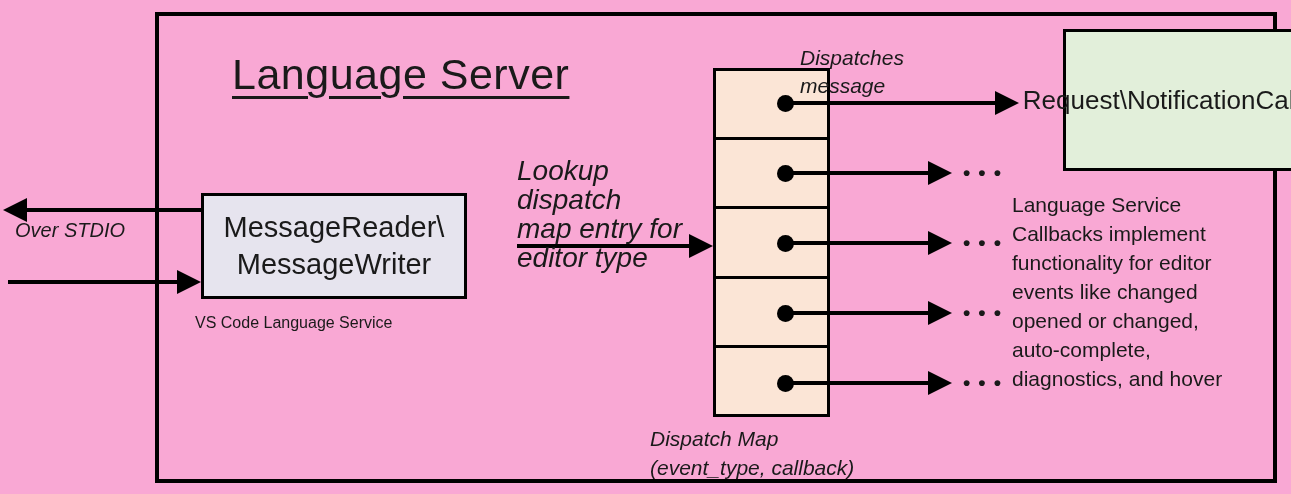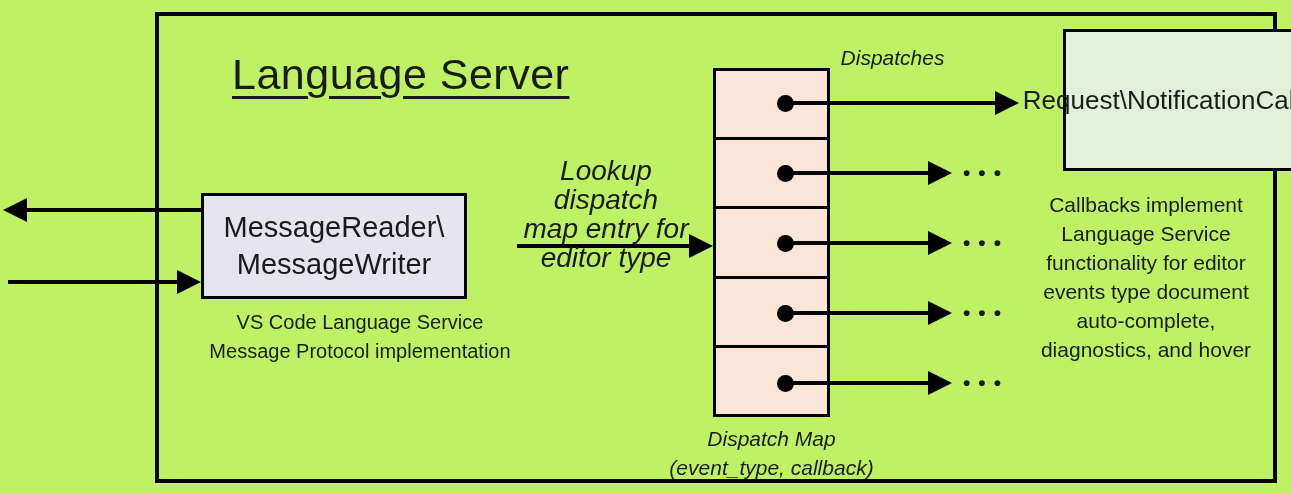--- a/index.html
+++ b/index.html
@@ -5,21 +5,21 @@
   * { margin: 0; padding: 0; box-sizing: border-box; }
   html, body { background: #ffffff; }
   body {
     font-family: "Liberation Sans", "DejaVu Sans", sans-serif;
     color: #1a1a1a;
   }
   #stage {
     position: relative;
     width: 1291px;
     height: 494px;
-    background: #bef264;
+    background: #f9a8d4;
     overflow: hidden;
   }
   .abs { position: absolute; }
 
   
   .outer-box {
     left: 155px; top: 12px; width: 1122px; height: 471px;
     border: 4px solid #000;
     background: transparent;
   }
@@ -76,26 +76,26 @@
     border-bottom: 12px solid transparent;
     border-left: 24px solid #000;
   }
   .head-left {
     border-top: 12px solid transparent;
     border-bottom: 12px solid transparent;
     border-right: 24px solid #000;
   }
 
   
-  .lbl { text-align: center; }
+  .lbl { text-align: left; }
   .italic { font-style: italic; }
   .io-label { left: 15px; top: 216px; width: 140px; font-size: 20px; line-height: 28px; }
   .lookup-label { left: 517px; top: 156px; width: 178px; font-size: 28px; line-height: 29px; }
   .dispatch-label { left: 800px; top: 44px; width: 185px; font-size: 21px; line-height: 28px; }
-  .reader-caption { left: 195px; top: 308px; width: 330px; font-size: 20px; line-height: 29px; }
+  .reader-caption { left: 195px; top: 308px; width: 330px; font-size: 16px; line-height: 29px; }
   .map-caption { left: 650px; top: 424px; width: 243px; font-size: 21px; line-height: 29px; font-style: italic; }
   .note { left: 1012px; top: 190px; width: 268px; font-size: 21px; line-height: 29px; }
 
   .ellipsis {
     width: 62px; text-align: left;
     font-size: 21px; font-weight: bold;
     letter-spacing: 8px; line-height: 28px;
     white-space: nowrap;
   }
 </style>
@@ -108,30 +108,30 @@
 
   <div class="abs title">Language Server</div>
 
   <div class="abs head head-left" style="left:3px; top:198px;"></div>
   <div class="abs shaft" style="left:25px; top:208px; width:176px;"></div>
 
   <div class="abs shaft" style="left:8px; top:280px; width:170px;"></div>
   <div class="abs head head-right" style="left:177px; top:270px;"></div>
 
   <div class="abs lbl italic io-label">
+    <div>Over STDIO</div>
   </div>
 
   <div class="abs reader-box">
     <div>MessageReader\</div>
     <div>MessageWriter</div>
   </div>
 
   <div class="abs lbl reader-caption">
     <div>VS Code Language Service</div>
-    <div>Message Protocol implementation</div>
   </div>
 
   <div class="abs shaft" style="left:517px; top:244px; width:174px;"></div>
   <div class="abs head head-right" style="left:689px; top:234px;"></div>
 
   <div class="abs lbl italic lookup-label">
     <div>Lookup dispatch</div>
     <div>map entry for</div>
     <div>editor type</div>
   </div>
@@ -164,35 +164,37 @@
   <div class="abs shaft" style="left:790px; top:311px; width:140px;"></div>
   <div class="abs head head-right" style="left:928px; top:301px;"></div>
   <div class="abs ellipsis" style="left:963px; top:299px;">•••</div>
 
   <div class="abs shaft" style="left:790px; top:381px; width:140px;"></div>
   <div class="abs head head-right" style="left:928px; top:371px;"></div>
   <div class="abs ellipsis" style="left:963px; top:369px;">•••</div>
 
   <div class="abs lbl italic dispatch-label">
     <div>Dispatches</div>
+    <div>message</div>
   </div>
 
   <div class="abs lbl map-caption">
     <div>Dispatch Map</div>
     <div>(event_type, callback)</div>
   </div>
 
   <div class="abs callback-box">
     <div>Request\</div>
     <div>Notification</div>
     <div>Callback</div>
   </div>
 
   <div class="abs lbl note">
+    <div>Language Service</div>
     <div>Callbacks implement</div>
-    <div>Language Service</div>
     <div>functionality for editor</div>
-    <div>events type document</div>
+    <div>events like changed</div>
+    <div>opened or changed,</div>
     <div>auto-complete,</div>
     <div>diagnostics, and hover</div>
   </div>
 
 </div>
 
 </body></html>

